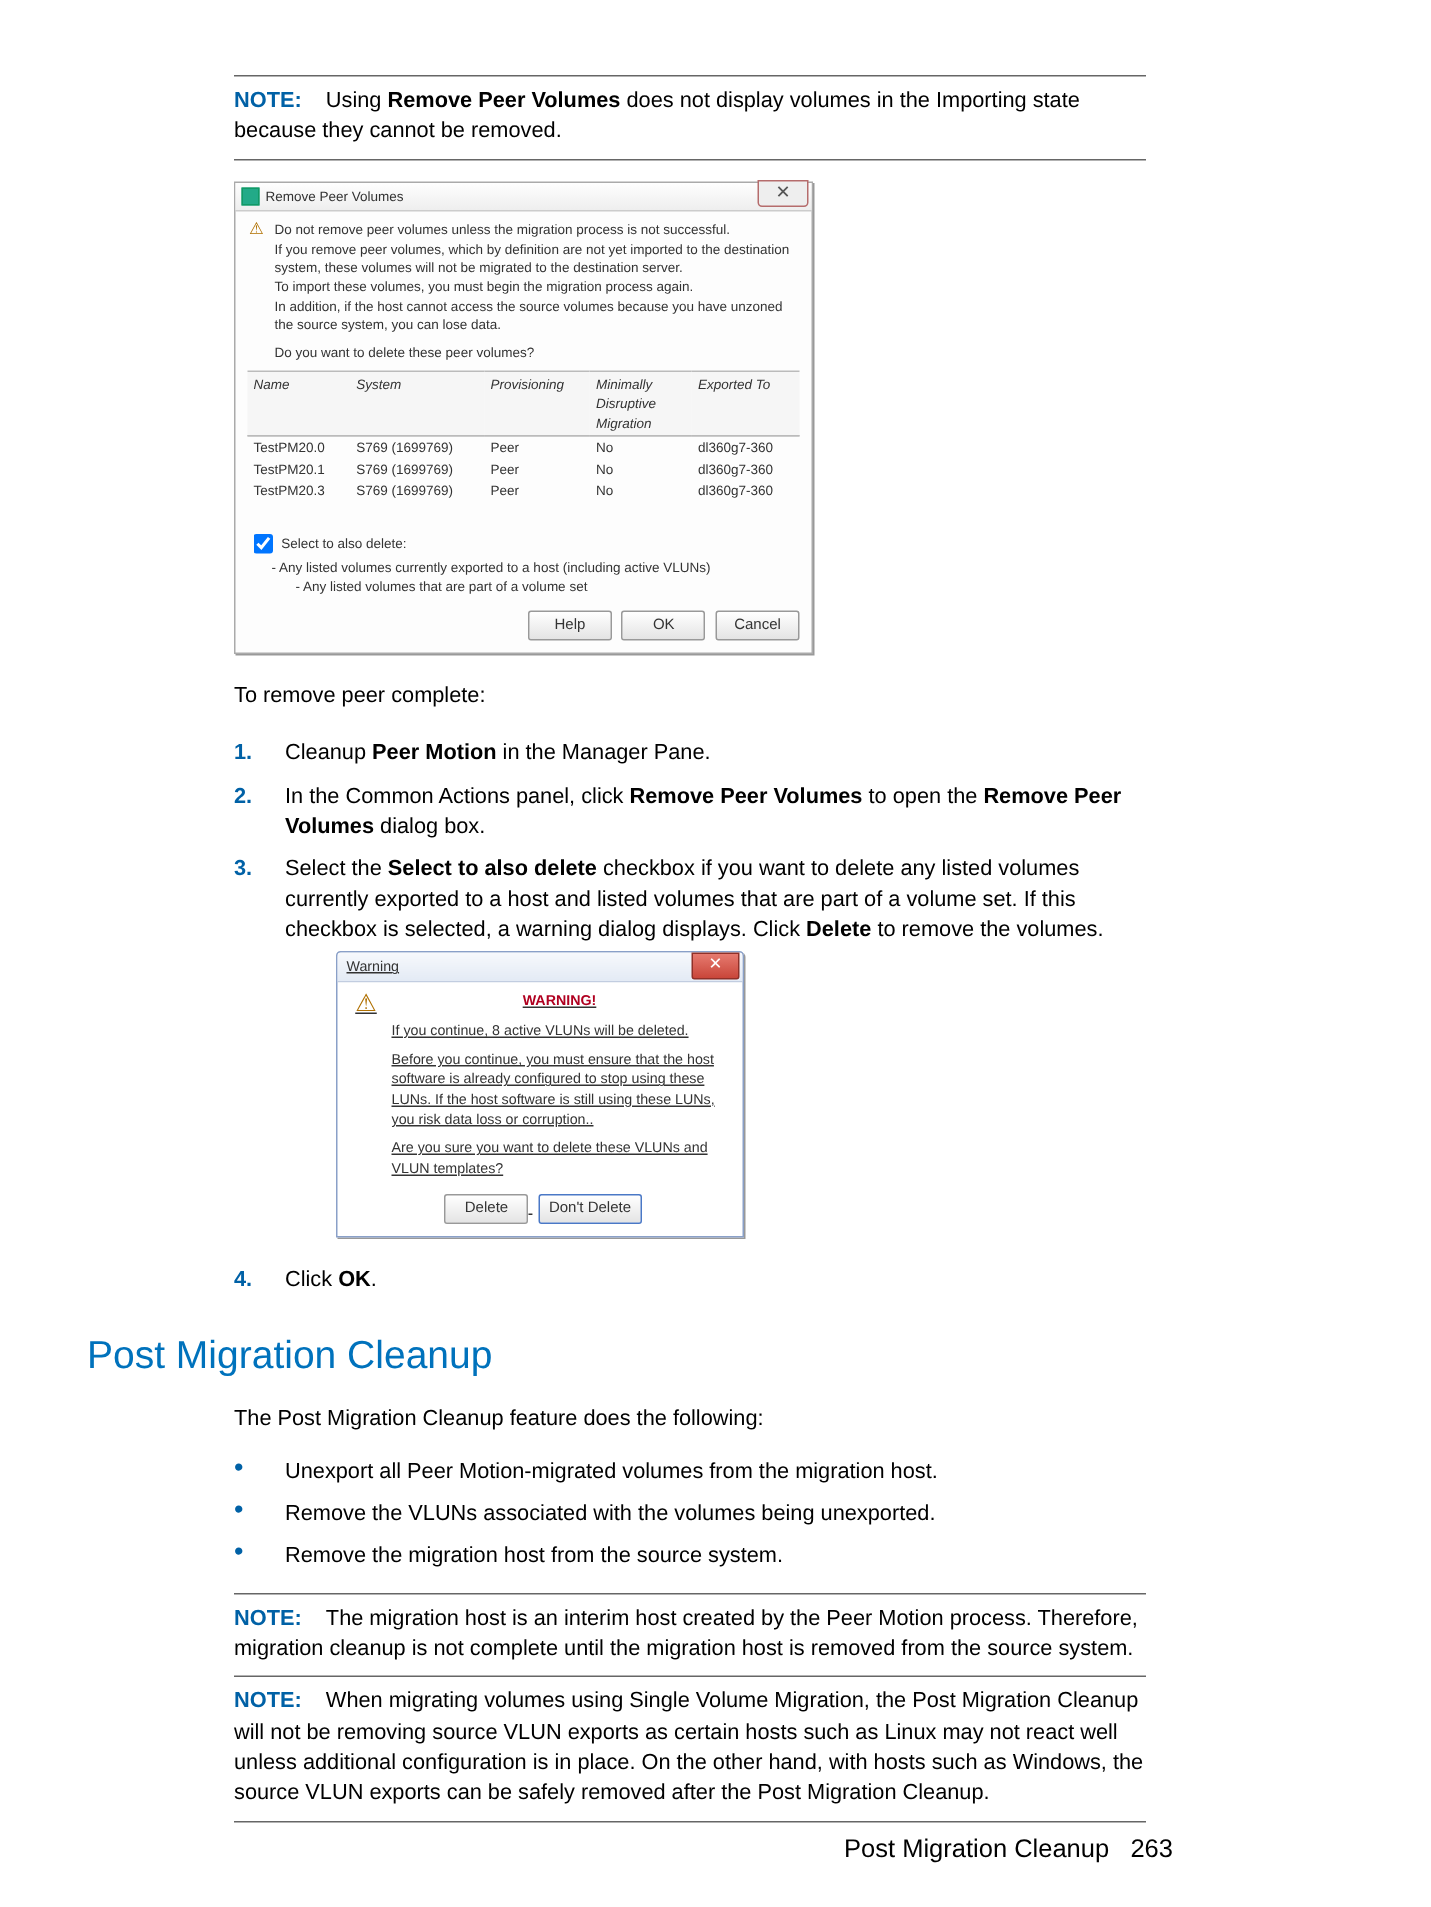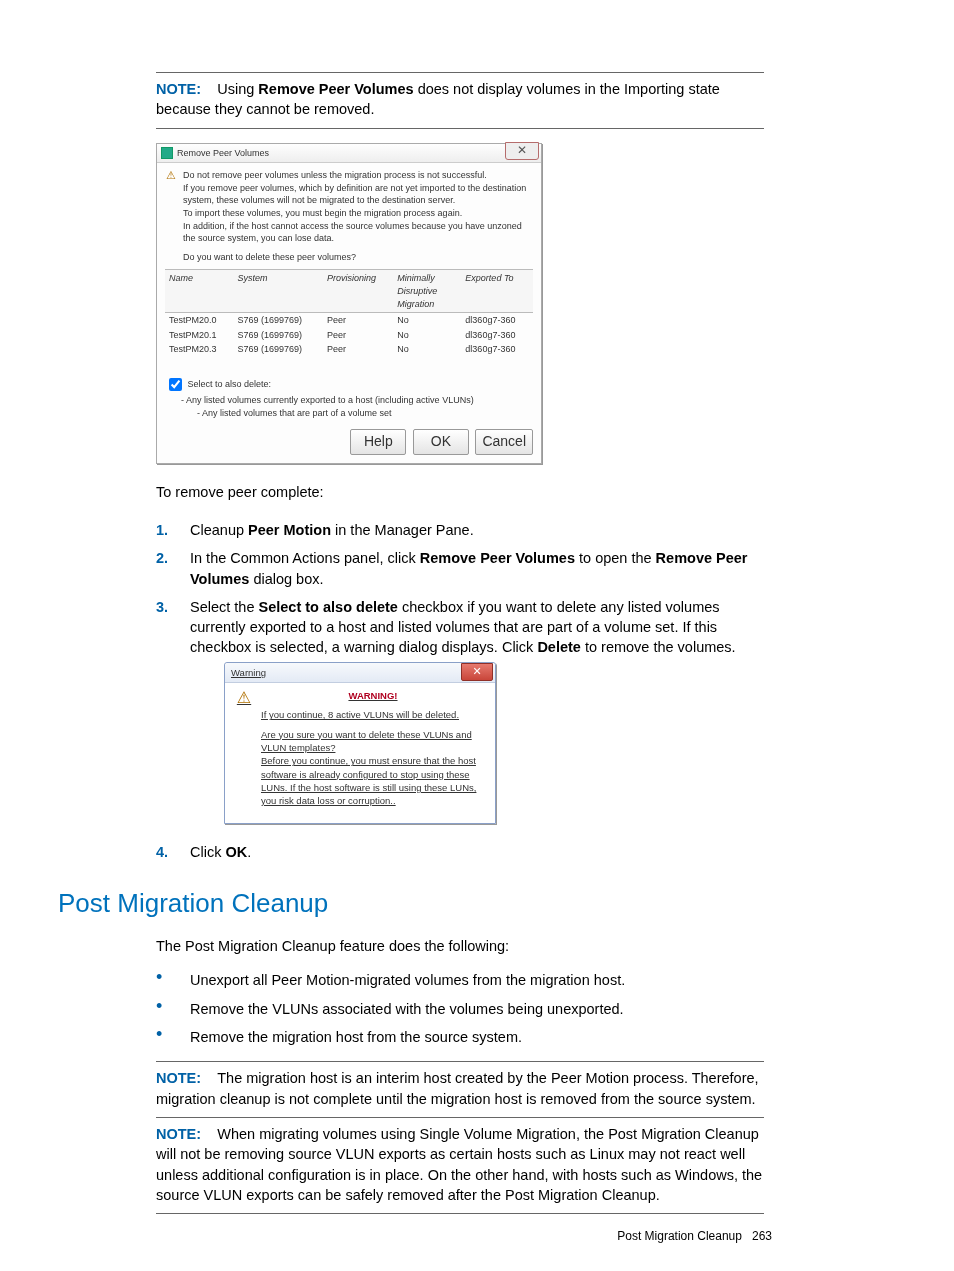--- a/index.html
+++ b/index.html
@@ -9,21 +9,21 @@
     font-family: Arial, Helvetica, sans-serif;
     color: #000;
     font-size: 14.5px;
     line-height: 1.4;
   }
   .page {
     width: 822px;
     min-height: 1271px;
     position: relative;
     box-sizing: border-box;
-    padding: 64px 58px 30px 58px;
+    padding: 42px 58px 30px 58px;
   }
   .content {
     margin-left: 98px;
   }
   .top-rule {
     border-top: 1px solid #666;
     margin: 8px 0 6px 0;
   }
   .note-block {
     margin: 0 0 6px 0;
@@ -110,21 +110,21 @@
     text-align: right;
     margin-top: 10px;
   }
   .dlg-btn {
     display: inline-block;
     min-width: 42px;
     padding: 2px 6px;
     border: 1px solid #999;
     background: linear-gradient(#fff, #e4e4e4);
     border-radius: 2px;
-    font-size: 14px;
+    font-size: 10px;
     text-align: center;
     margin-left: 4px;
   }
   ol.steps {
     list-style: none;
     padding: 0;
     margin: 18px 0 10px 0;
   }
   ol.steps > li {
     display: flex;
@@ -208,22 +208,22 @@
   }
   ul.bullets .dot {
     color: #0061a6;
     font-size: 18px;
     line-height: 14px;
     min-width: 16px;
   }
   .footer {
     position: absolute;
     bottom: 26px;
-    right: 50px;
-    font-size: 12px;
+    right: 40px;
+    font-size: 17px;
     color: #000;
   }
 </style>
 </head>
 <body>
 
 <div class="page">
   <div class="content">
 
     <div class="top-rule"></div>
@@ -324,23 +324,27 @@
           <div class="warn-dialog">
             <div class="wd-title">
               <span>Warning</span>
               <span class="wd-close">✕</span>
             </div>
             <div class="wd-body">
               <span class="tri-icon">⚠</span>
               <div class="wd-text">
                 <span class="wd-warning">WARNING!</span>
                 <div style="margin-bottom:6px">If you continue, 8 active VLUNs will be deleted.</div>
+                <div style="margin-bottom:6px">Before you continue, you must ensure that the host software is already configured to stop using these LUNs. If the host software is still using these LUNs, you risk data loss or corruption..</div>
                 <div>Are you sure you want to delete these VLUNs and VLUN templates?</div>
-                <div style="margin-bottom:6px">Before you continue, you must ensure that the host software is already configured to stop using these LUNs. If the host software is still using these LUNs, you risk data loss or corruption..</div>
               </div>
+            </div>
+            <div class="wd-btnrow">
+              <span class="dlg-btn">Delete</span>
+              <span class="dlg-btn" style="border-color:#4a78c6">Don't Delete</span>
             </div>
           </div>
         </div>
       </li>
       <li>
         <span class="num">4.</span>
         <span><span>Click </span><span class="bold">OK</span><span>.</span></span>
       </li>
     </ol>
 

